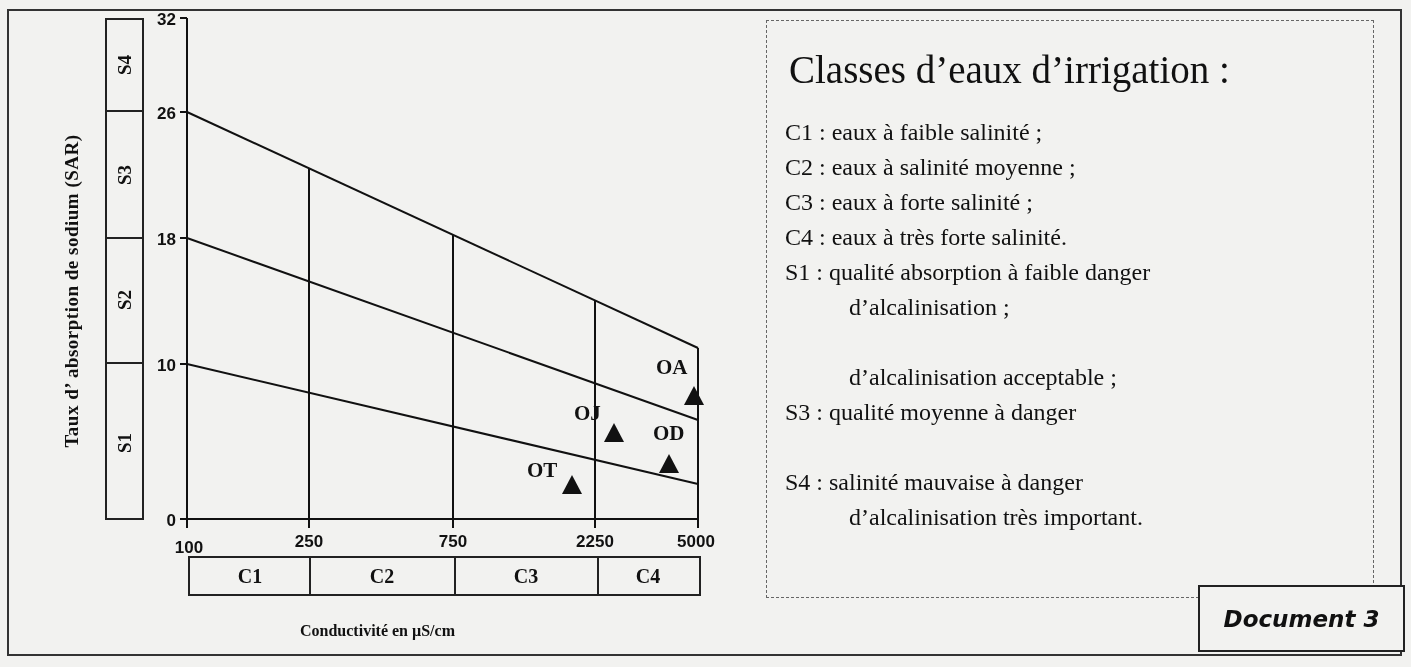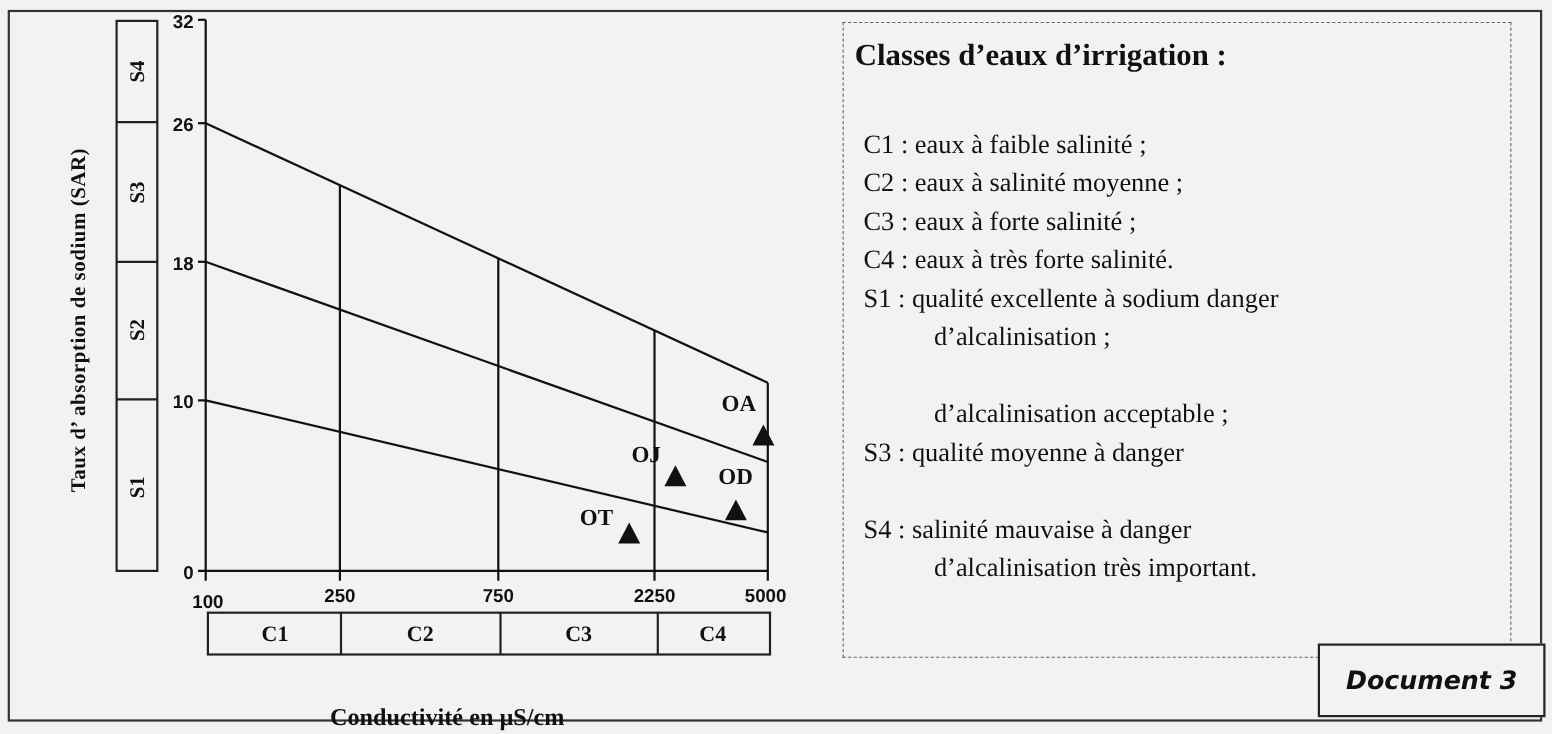--- a/index.html
+++ b/index.html
@@ -2,24 +2,24 @@
 <html><head>
 <meta charset="utf-8">
 <style>
   html, body { margin:0; padding:0; }
   body { width:1411px; height:667px; background:#f2f2f0; position:relative; overflow:hidden;
          font-family:"Liberation Serif", serif; color:#111; }
   .frame { position:absolute; left:7px; top:9px; width:1395px; height:647px; border:2px solid #333; box-sizing:border-box; }
   svg.chart { position:absolute; left:0; top:0; }
   .ylabel { position:absolute; left:-108px; top:280px; width:360px; text-align:center;
             transform:rotate(-90deg); font-weight:bold; font-size:19px; letter-spacing:0.5px; }
-  .xlabel { position:absolute; left:300px; top:622px; font-weight:bold; font-size:22px;margin-top:17px; }
+  .xlabel { position:absolute; left:300px; top:622px; font-weight:bold; font-size:16px; }
   .legend { position:absolute; left:766px; top:20px; width:608px; height:578px;
             border:1.5px dashed #666; box-sizing:border-box; }
-  .legend h2 { margin:0; position:absolute; left:10px; top:14px; font-size:28px; font-weight:bold; }
+  .legend h2 { margin:12px; position:absolute; left:10px; top:14px; font-size:39px; font-weight:normal; }
   .legend .item { position:absolute; font-size:24px; white-space:nowrap;margin-top:40px; }
   .doc-badge { position:absolute; left:1198px; top:585px; width:207px; height:67px; border:2px solid #222;
                box-sizing:border-box; background:#f2f2f0; font-family:"DejaVu Sans", sans-serif;
                font-style:italic; font-weight:bold; font-size:23px; display:flex; align-items:center; justify-content:center; }
 </style>
 </head>
 <body>
 
 <div class="frame"></div>
 
@@ -100,21 +100,21 @@
 
 <div class="ylabel">Taux d’  absorption de sodium (SAR)</div>
 <div class="xlabel">Conductivité en µS/cm</div>
 
 <div class="legend">
   <h2>Classes d’eaux d’irrigation :</h2>
   <div class="item" style="left:18px;top:58px">C1 : eaux à faible salinité ;</div>
   <div class="item" style="left:18px;top:93px">C2 : eaux à salinité moyenne ;</div>
   <div class="item" style="left:18px;top:128px">C3 : eaux à forte salinité ;</div>
   <div class="item" style="left:18px;top:163px">C4 : eaux à très forte salinité.</div>
-  <div class="item" style="left:18px;top:198px">S1 : qualité excellente à sodium danger</div>
+  <div class="item" style="left:18px;top:198px">S1 : qualité absorption à faible danger</div>
   <div class="item" style="left:82px;top:233px">d’alcalinisation ;</div>
   <div class="item" style="left:82px;top:303px">d’alcalinisation acceptable ;</div>
   <div class="item" style="left:18px;top:338px">S3 : qualité moyenne à danger</div>
   <div class="item" style="left:18px;top:408px">S4 : salinité mauvaise à danger</div>
   <div class="item" style="left:82px;top:443px">d’alcalinisation très important.</div>
 </div>
 
 <div class="doc-badge">Document 3</div>
 
 </body></html>

